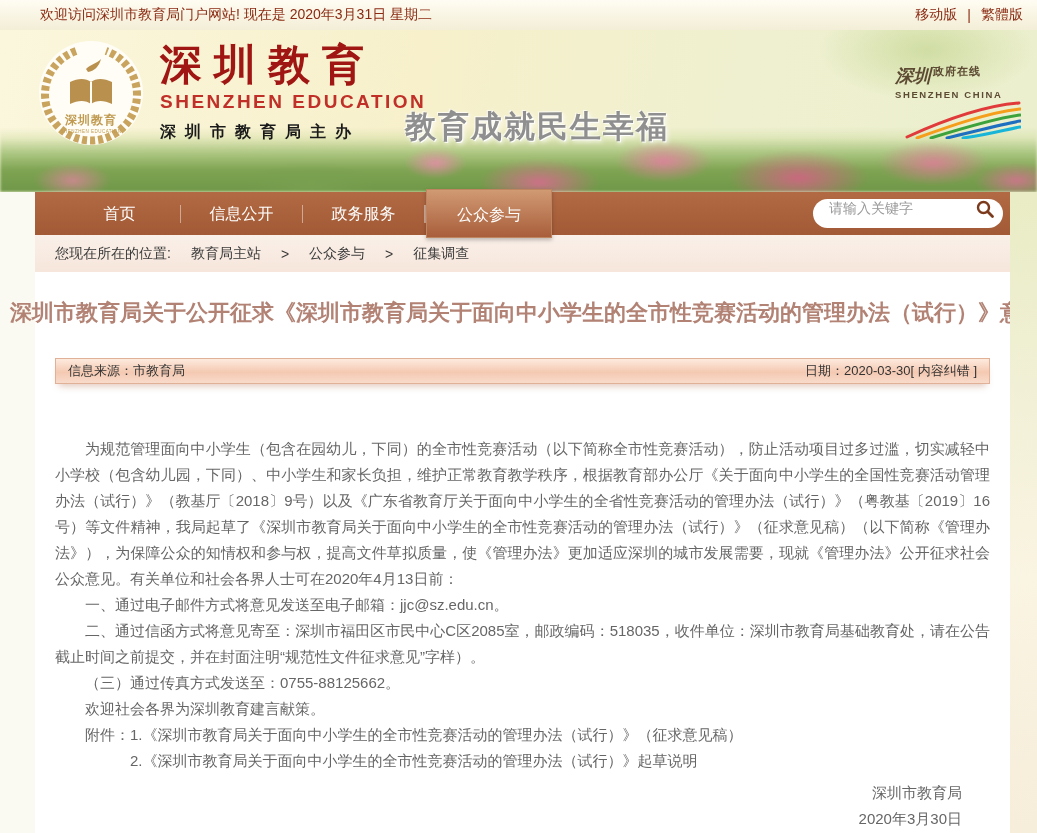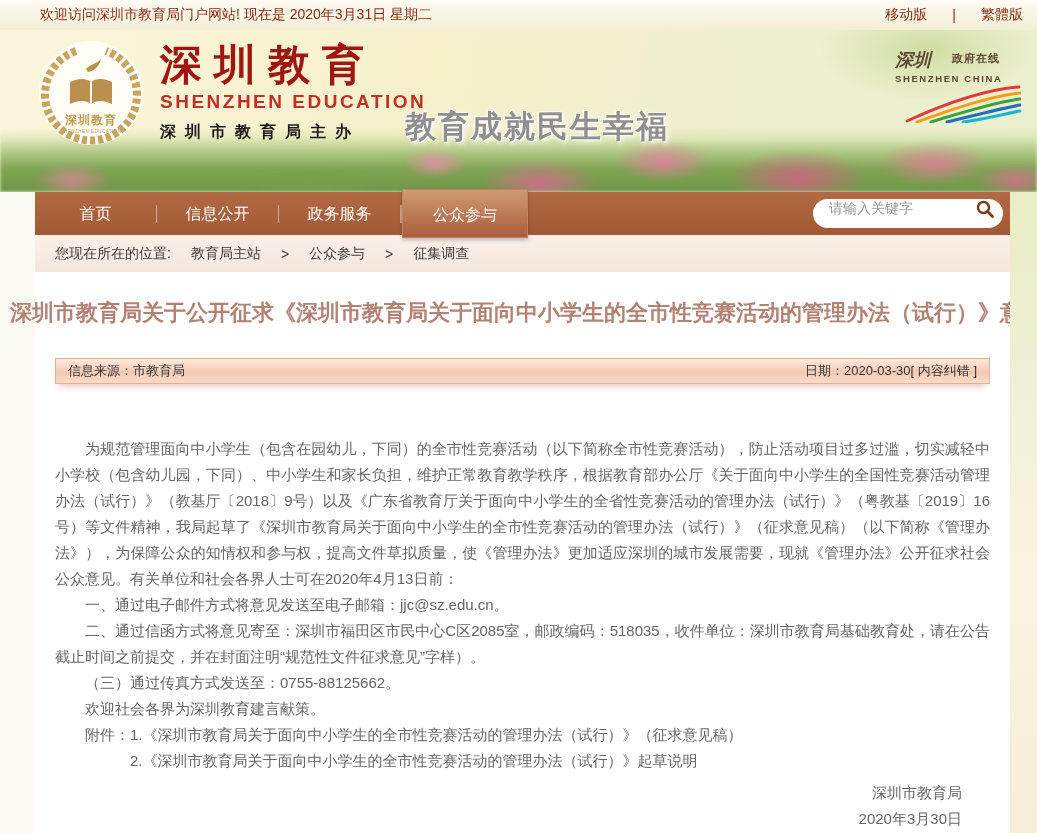--- a/index.html
+++ b/index.html
@@ -10,21 +10,21 @@
     background:#fbfaf2;
   }
   
   .topbar {
     height:30px; display:flex; align-items:center;
     padding:0 14px 0 40px; font-size:14px;
     color:var(--topbar_text,#8a2a12);
     background:linear-gradient(180deg,#fffdf3,#f3eed6);
   }
   .topbar-spacer { flex:1; }
-  .topbar-links { display:flex; align-items:center; gap:25px; }
+  .topbar-links { display:flex; align-items:center; gap:10px; }
   .topbar-links a { color:inherit; text-decoration:none; cursor:pointer; }
   
   .banner {
     height:162px; position:relative; overflow:hidden;
     background:linear-gradient(100deg,#fbf7dd 0%,#f7f0cb 40%,#eff0cf 70%,#ebefcd 100%);
   }
   .banner::before { 
     content:""; position:absolute; right:-40px; top:-50px; width:300px; height:140px;
     background:radial-gradient(closest-side, rgba(203,218,156,.85), rgba(203,218,156,0) 72%);
   }
@@ -50,35 +50,36 @@
     letter-spacing:12px; line-height:1.05; white-space:nowrap;
   }
   .logo-en { font-size:19px; font-weight:bold; color:#c03028; letter-spacing:2.5px; margin-top:3px; }
   .logo-host { font-size:16px; font-weight:bold; color:#1a1a1a; letter-spacing:9px; margin-top:9px; white-space:nowrap; }
   .slogan {
     position:absolute; left:405px; top:76px; z-index:2;
     font-size:31px; font-weight:bold; color:#8f8f8f; letter-spacing:2px; white-space:nowrap;
     text-shadow:1px 1px 0 rgba(255,255,255,.95), -1px -1px 0 rgba(255,255,255,.7), 2px 2px 5px rgba(255,255,255,.9);
   }
   .gov-logo { position:absolute; right:10px; top:18px; width:132px; cursor:pointer; color:#5c4a33; z-index:2; }
-  .gov-row1 { display:flex; align-items:center; gap:21px; }
+  .gov-row1 { display:flex; align-items:flex-start; gap:2px;margin-top:16px; }
   .gov-cn { font-family:"Liberation Serif","DejaVu Serif",serif; font-style:italic; font-size:18px; font-weight:bold; }
   .gov-cn2 { font-size:11px; font-weight:bold; letter-spacing:1px; padding-bottom:3px; }
   .gov-en { font-size:9.5px; font-weight:bold; letter-spacing:1.6px; margin-top:1px; }
   .gov-wing { display:block; margin:1px 0 0 10px; }
   
   .main-col { position:relative; width:975px; margin-left:35px; background:#fff; min-height:641px; }
   .right-strip {
     position:absolute; top:192px; right:0; width:27px; height:641px;
     background:linear-gradient(180deg,#e9ecc4 0%,#f1f0d6 30%,#faf4e2 60%,#f6edda 100%);
   }
   
   .nav {
     height:43px; display:flex; align-items:center; position:relative; z-index:3;
     background:linear-gradient(180deg,#b26a44,var(--nav_bg,#a25a36));
+    padding-left:24px;
   }
   .nav-item { width:121px; flex:none; text-align:center; color:#fff; font-size:16px; cursor:pointer; line-height:43px; }
   .nav-divider { width:1px; height:18px; flex:none; background:rgba(255,255,255,.45); }
   .nav-item.active {
     height:49px; line-height:49px; margin:-3px 0; width:126px;
     background:linear-gradient(180deg,var(--nav_active_top,#d09a73),#a95e3b);
     border:1px solid #bf8560; box-shadow:0 2px 4px rgba(0,0,0,.25);
   }
   .search {
     margin-left:auto; margin-right:7px; width:190px; height:29px;

